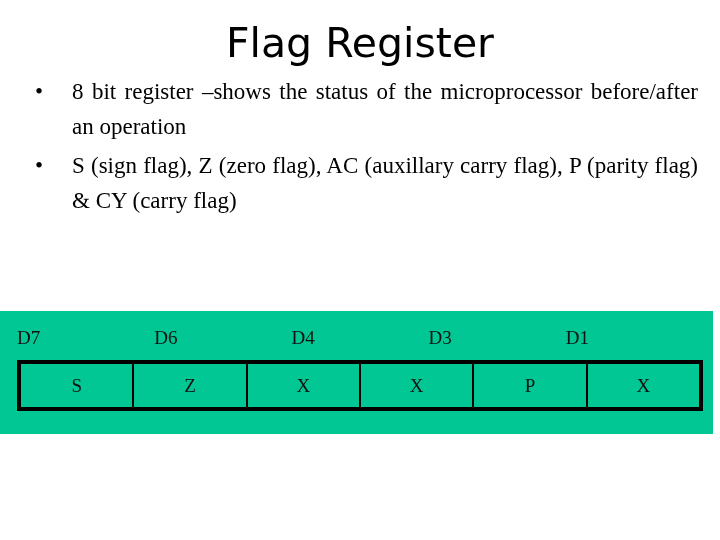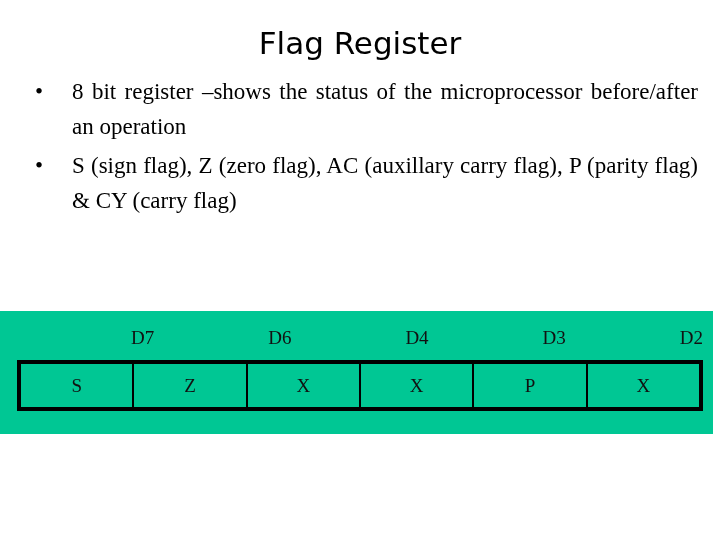--- a/index.html
+++ b/index.html
@@ -22,21 +22,21 @@
   }
 
   
   .slide-title {
     position: absolute;
     top: 24px;
     left: 0;
     width: 720px;
     text-align: center;
     font-family: "DejaVu Sans", "Liberation Sans", sans-serif;
-    font-size: 31px;
+    font-size: 41px;
     font-weight: 400;
     color: #000000;
     letter-spacing: 0px;
     line-height: 38px;
   }
 
   
   .body-block {
     position: absolute;
     top: 74px;
@@ -83,21 +83,21 @@
   .bit-header {
     position: absolute;
     left: 17px;
     top: 12px;
     width: 686px;
     height: 30px;
     display: flex;
   }
   .bit-header .bit-label {
     flex: 1 1 0;
-    text-align: right;
+    text-align: left;
     font-size: 19px;
     line-height: 30px;
     color: #111111;
     font-family: "Liberation Serif", "DejaVu Serif", serif;
   }
 
   
   .register-table {
     position: absolute;
     left: 17px;
@@ -145,21 +145,21 @@
 
   </div>
 
   <div class="green-panel" style="background: rgb(0, 199, 148);">
 
     <div class="bit-header">
       <div class="bit-label">D7</div>
       <div class="bit-label">D6</div>
       <div class="bit-label">D4</div>
       <div class="bit-label">D3</div>
-      <div class="bit-label">D2</div>
+      <div class="bit-label">D1</div>
     </div>
 
     <div class="register-table" style="background: rgb(0, 199, 148);">
       <div class="cell">S</div>
       <div class="cell">Z</div>
       <div class="cell">X</div>
       <div class="cell">X</div>
       <div class="cell">P</div>
       <div class="cell">X</div>
     </div>

